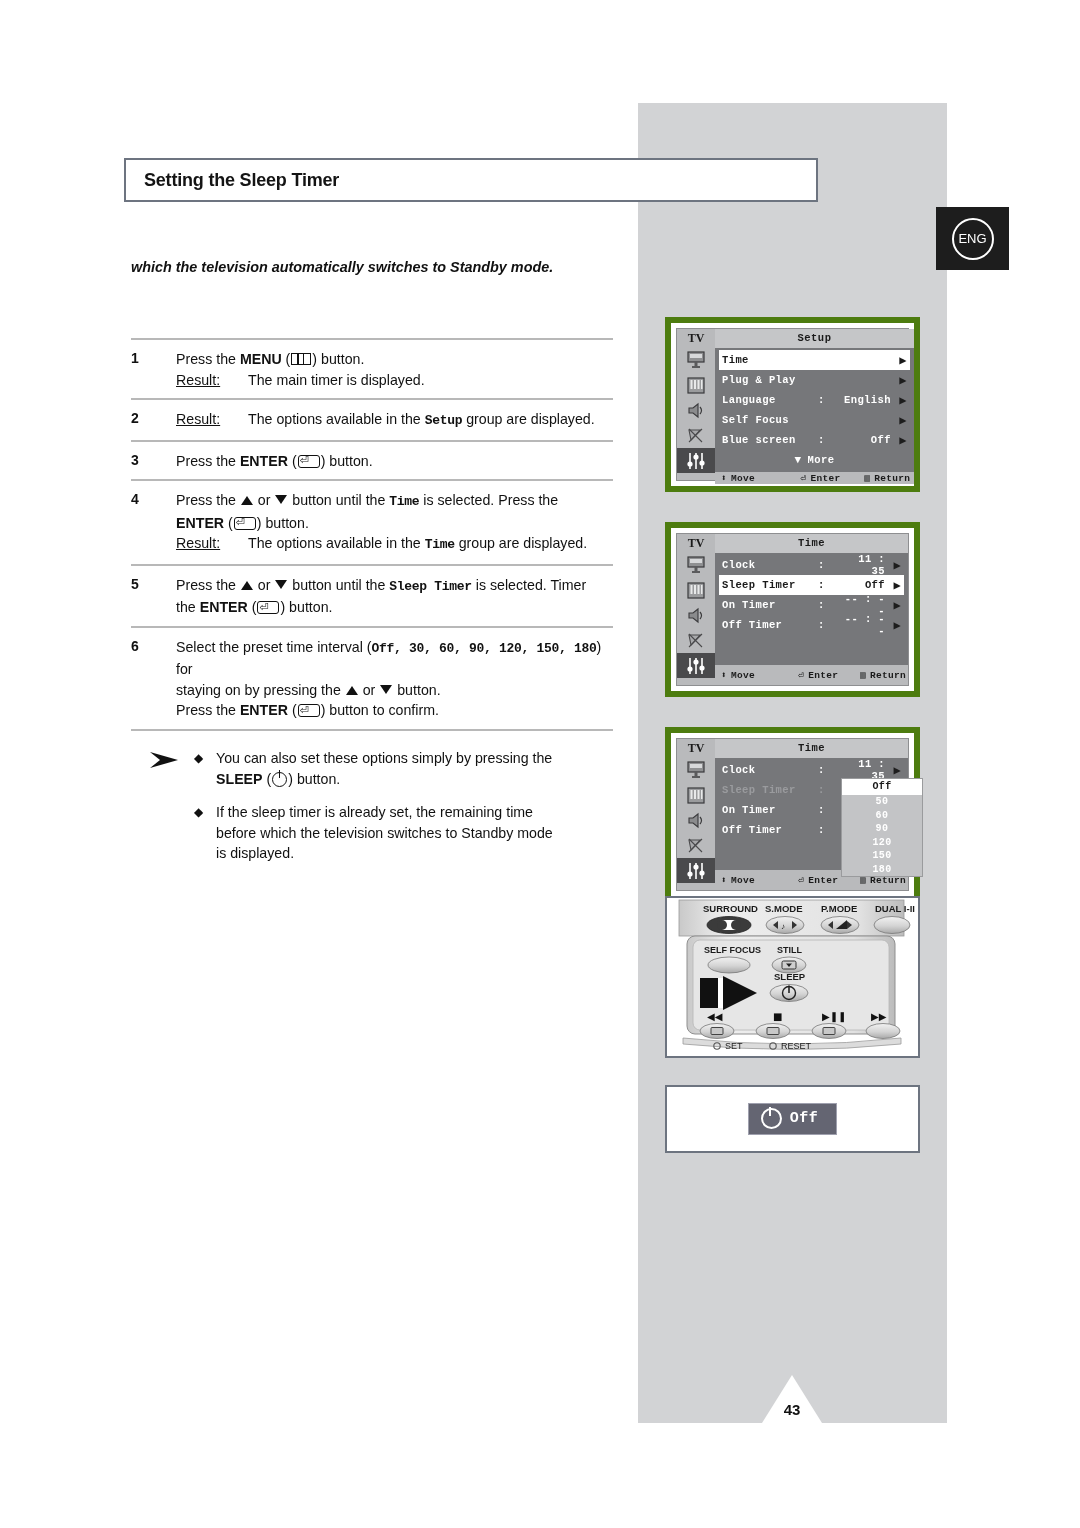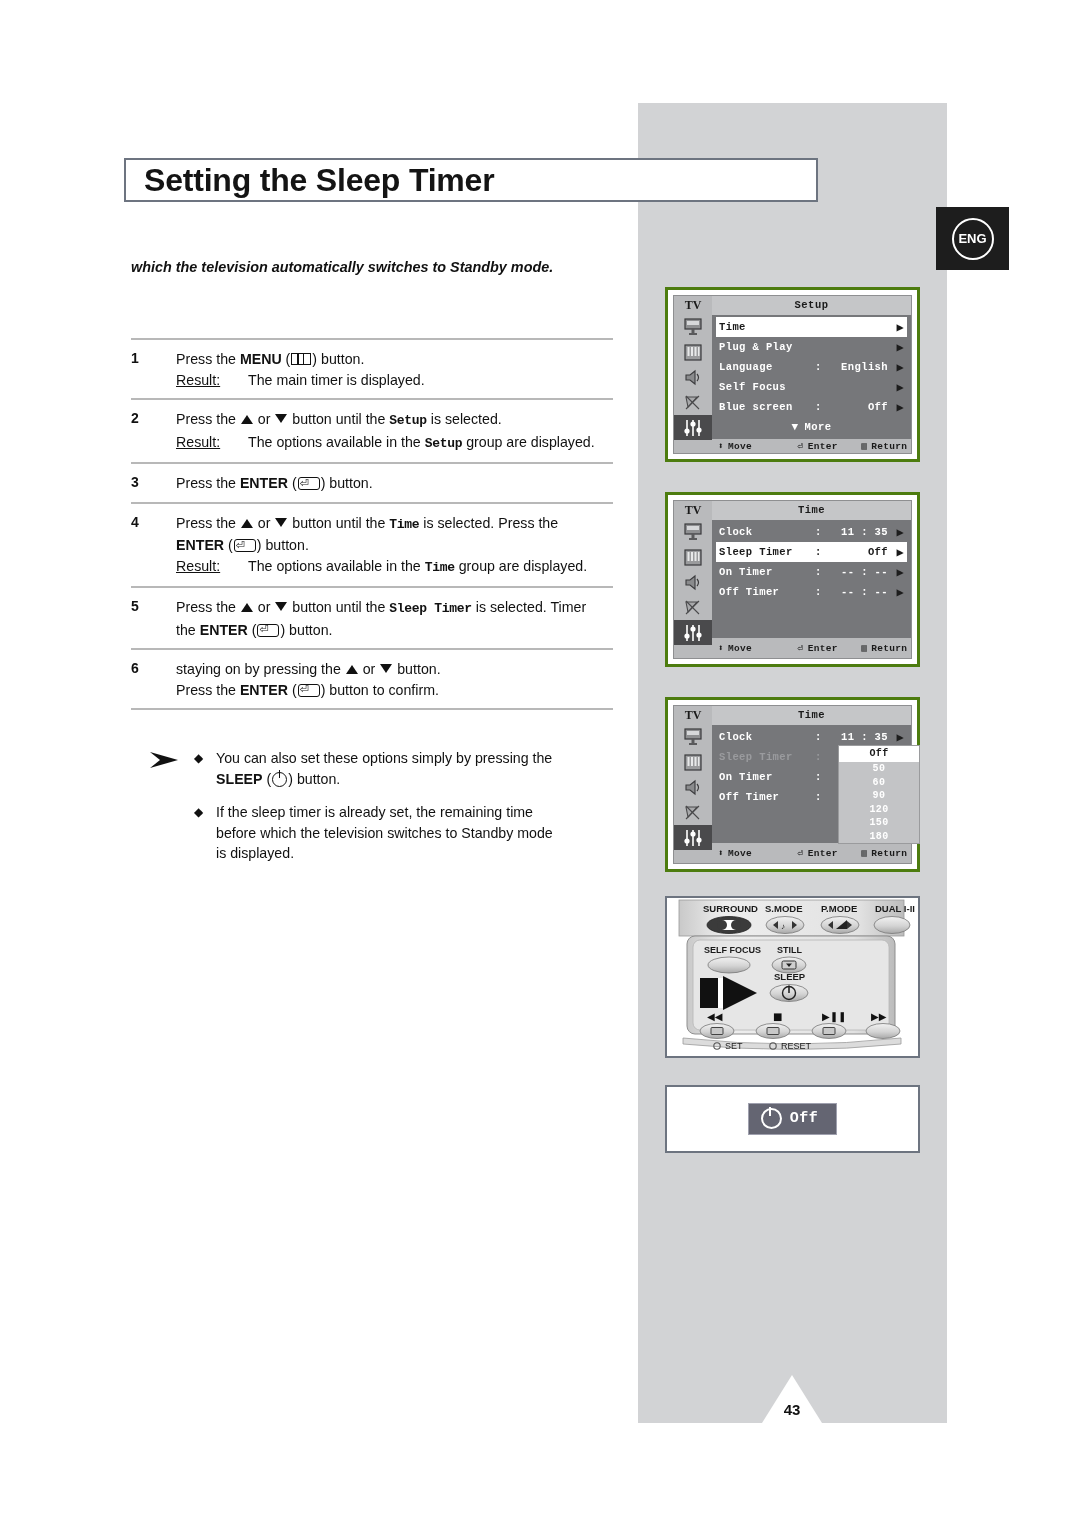--- a/index.html
+++ b/index.html
@@ -41,41 +41,41 @@
   #eng-badge .ring {
     width: 38px;
     height: 38px;
     border: 2px solid #ffffff;
     border-radius: 50%;
     display: flex;
     align-items: center;
     justify-content: center;
     color: #ffffff;
     font-size: 13px;
-    font-weight: bold;
+    font-weight: normal;
     letter-spacing: 0px;
     font-family: "Liberation Sans", sans-serif;
   }
 
   
   #title-box {
     position: absolute;
     left: 124px;
     top: 158px;
     width: 694px;
     height: 44px;
     background: #ffffff;
     border: 2px solid #6d7480;
     box-sizing: border-box;
     display: flex;
     align-items: center;
   }
   #title-box h1 {
     margin: 0 0 0 18px;
-    font-size: 32px;
+    font-size: 18px;
     font-weight: bold;
     color: #141414;
     font-family: "Liberation Sans", sans-serif;
     letter-spacing: -0.2px;
   }
 
   
   #intro {
     position: absolute;
     left: 131px;
@@ -243,23 +243,24 @@
     font-size: 12px;
     line-height: 21px;
     color: #111;
   }
   .note-item .ntext { flex: 1; }
 
   
   .osd {
     position: absolute;
     background: #ffffff;
-    border: 3px solid #4d7c0f;
+    border: 6px solid #4d7c0f;
     box-sizing: border-box;
     padding: 5px;
+    margin-top: 30px;
   }
   .osd-inner {
     display: flex;
     background: #b9babc;
     border: 1px solid #8e8f91;
     box-sizing: border-box;
   }
   .osd-side {
     width: 38px;
     flex: 0 0 38px;
@@ -499,23 +500,20 @@
         <div class="res-text">The main timer is displayed.</div>
       </div>
     </div>
   </div>
 
   <div class="rule"></div>
 
   <div class="step">
     <div class="num">2</div>
     <div class="body">
-      <div>
-        <span>Press the </span><span class="tri-up"></span> or <span class="tri-dn"></span><span> button until the </span><span class="mono">Setup</span><span> is selected.</span>
-      </div>
       <div class="result-line">
         <div class="res-label">Result:</div>
         <div class="res-text">
           <span>The options available in the </span><span class="mono">Setup</span><span> group are displayed.</span>
         </div>
       </div>
     </div>
   </div>
 
   <div class="rule"></div>
@@ -564,20 +562,23 @@
         (<span class="ico-enter"><span>⏎</span></span>)<span> button.</span>
       </div>
     </div>
   </div>
 
   <div class="rule"></div>
 
   <div class="step">
     <div class="num">6</div>
     <div class="body">
+      <div>
+        <span>Select the preset time interval (</span><span class="mono">Off, 30, 60, 90, 120, 150, 180</span><span>) for</span>
+      </div>
       <div>
         <span>staying on by pressing the </span><span class="tri-up"></span> or <span class="tri-dn"></span><span> button.</span>
       </div>
       <div>
         <span>Press the </span><b class="kb">ENTER</b>
         (<span class="ico-enter"><span>⏎</span></span>)<span> button to confirm.</span>
       </div>
     </div>
   </div>
 

